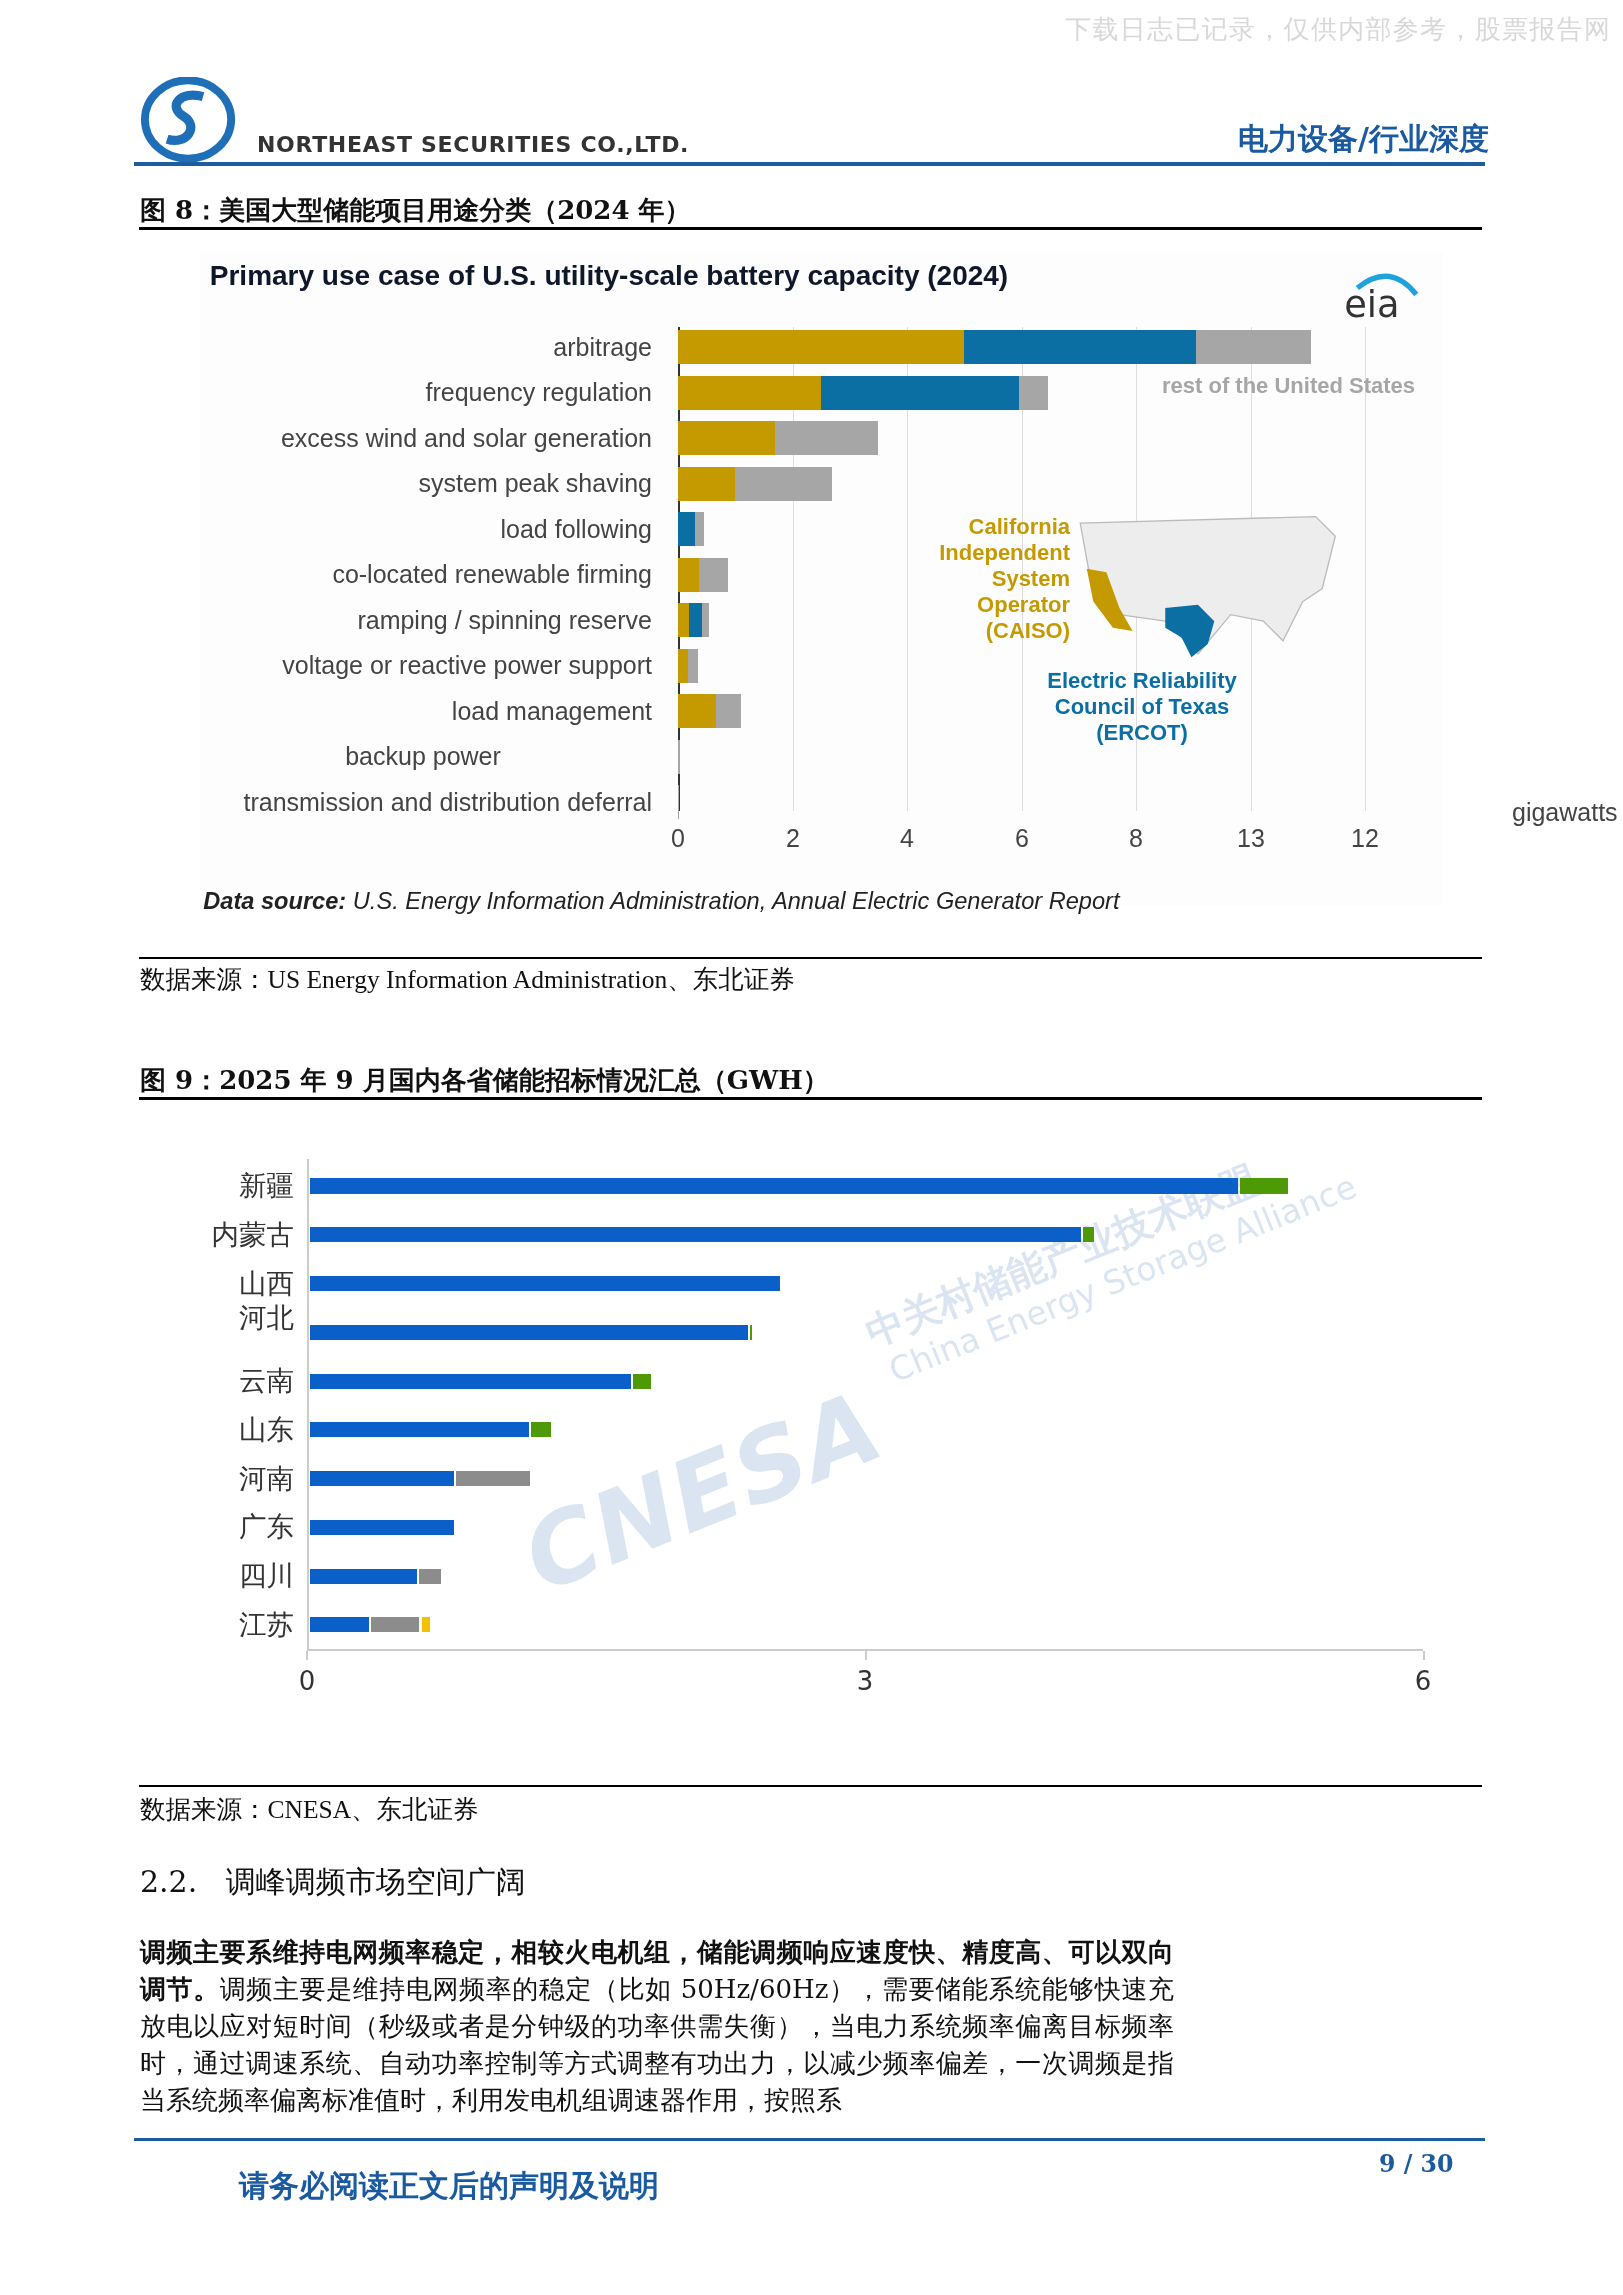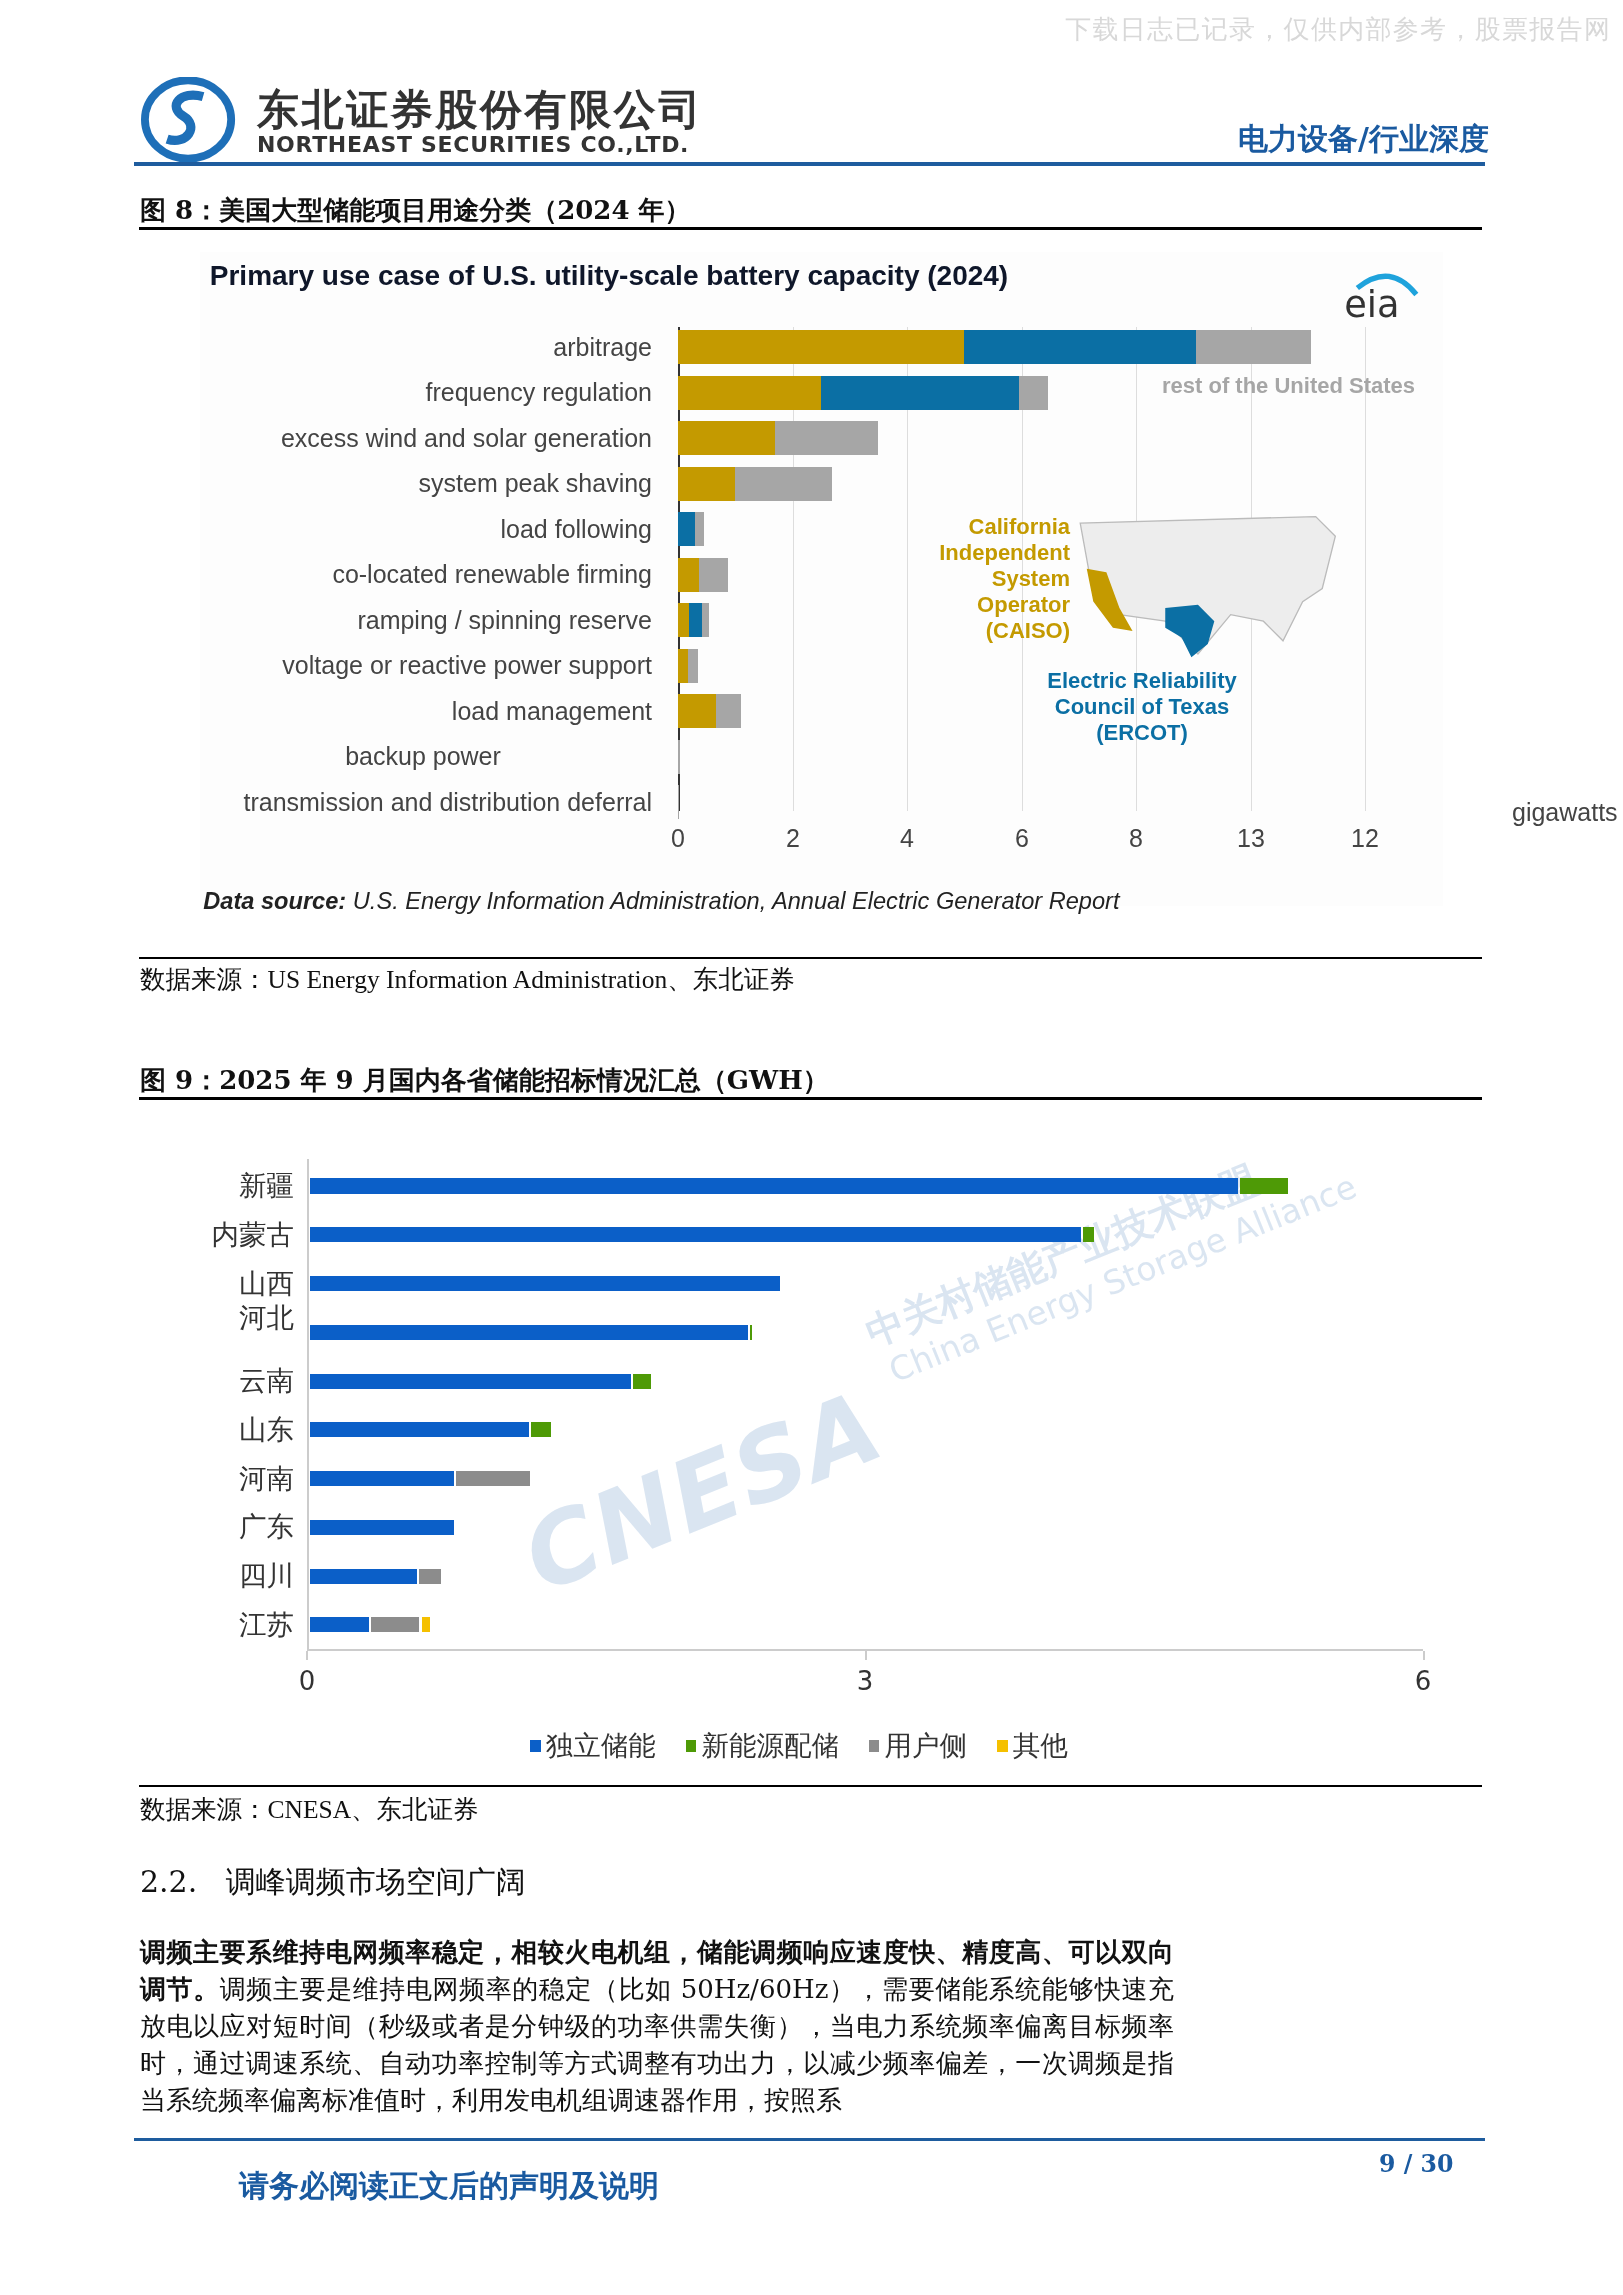--- a/index.html
+++ b/index.html
@@ -61,21 +61,20 @@
 </head>
 <body>
 
 <div class="abs watermark">下载日志已记录，仅供内部参考，股票报告网</div>
 
 <div class="abs logo">
   <svg class="logo-circle" viewBox="0 0 150 130">
     <ellipse cx="72" cy="65" rx="66" ry="60" fill="none" stroke="#1E6FB8" stroke-width="12"></ellipse>
     <path d="M95 30 C60 20 40 45 65 60 C90 75 70 105 40 95" fill="none" stroke="#1E6FB8" stroke-width="14"></path>
   </svg>
-  <div class="logo-cn">东北证券股份有限公司</div>
   <div class="logo-en">NORTHEAST SECURITIES CO.,LTD.</div>
 </div>
 <div class="abs hdr-right">电力设备/行业深度</div>
 <div class="abs blue-rule" style="top:162px;"></div>
 
 <div class="abs fig-title" style="top:193px;">图 8：美国大型储能项目用途分类（2024 年）</div>
 <div class="abs black-rule" style="top:227px;"></div>
 
 <div class="abs c1">
   <div class="c1-title">Primary use case of U.S. utility-scale battery capacity (2024)</div>
@@ -234,38 +233,20 @@
         <div class="c2-seg" style="width: 107px; background: rgb(11, 95, 200);"></div>
         <div class="c2-seg" style="width: 21.6px; background: rgb(140, 140, 140);"></div>
       </div>
       <div class="c2-label" style="top: 448px; left: -111px; text-align: right;">江苏</div>
       <div class="c2-row" style="top: 458px; left: 2.6px;">
         <div class="c2-seg" style="width: 59px; background: rgb(11, 95, 200);"></div>
         <div class="c2-seg" style="width: 48px; background: rgb(140, 140, 140);"></div>
         <div class="c2-seg" style="width: 8.5px; background: rgb(245, 192, 0);"></div>
       </div>
     </div>
-  <div class="c2-legend" id="c2legend">
-      <div class="li">
-        <span class="sw" style="background: rgb(11, 95, 200);"></span>
-        <span>独立储能</span>
-      </div>
-      <div class="li">
-        <span class="sw" style="background: rgb(78, 154, 6);"></span>
-        <span>新能源配储</span>
-      </div>
-      <div class="li">
-        <span class="sw" style="background: rgb(140, 140, 140);"></span>
-        <span>用户侧</span>
-      </div>
-      <div class="li">
-        <span class="sw" style="background: rgb(245, 192, 0);"></span>
-        <span>其他</span>
-      </div>
-    </div>
 </div>
 
 <div class="abs black-rule" style="top:1785px; height:2px;"></div>
 <div class="abs src" style="top:1792px;">数据来源：CNESA、东北证券</div>
 
 <div class="abs sec-title">
   <span>2.2.</span>&nbsp;&nbsp;
   <span>调峰调频市场空间广阔</span>
 </div>
 <div class="abs body-text">

